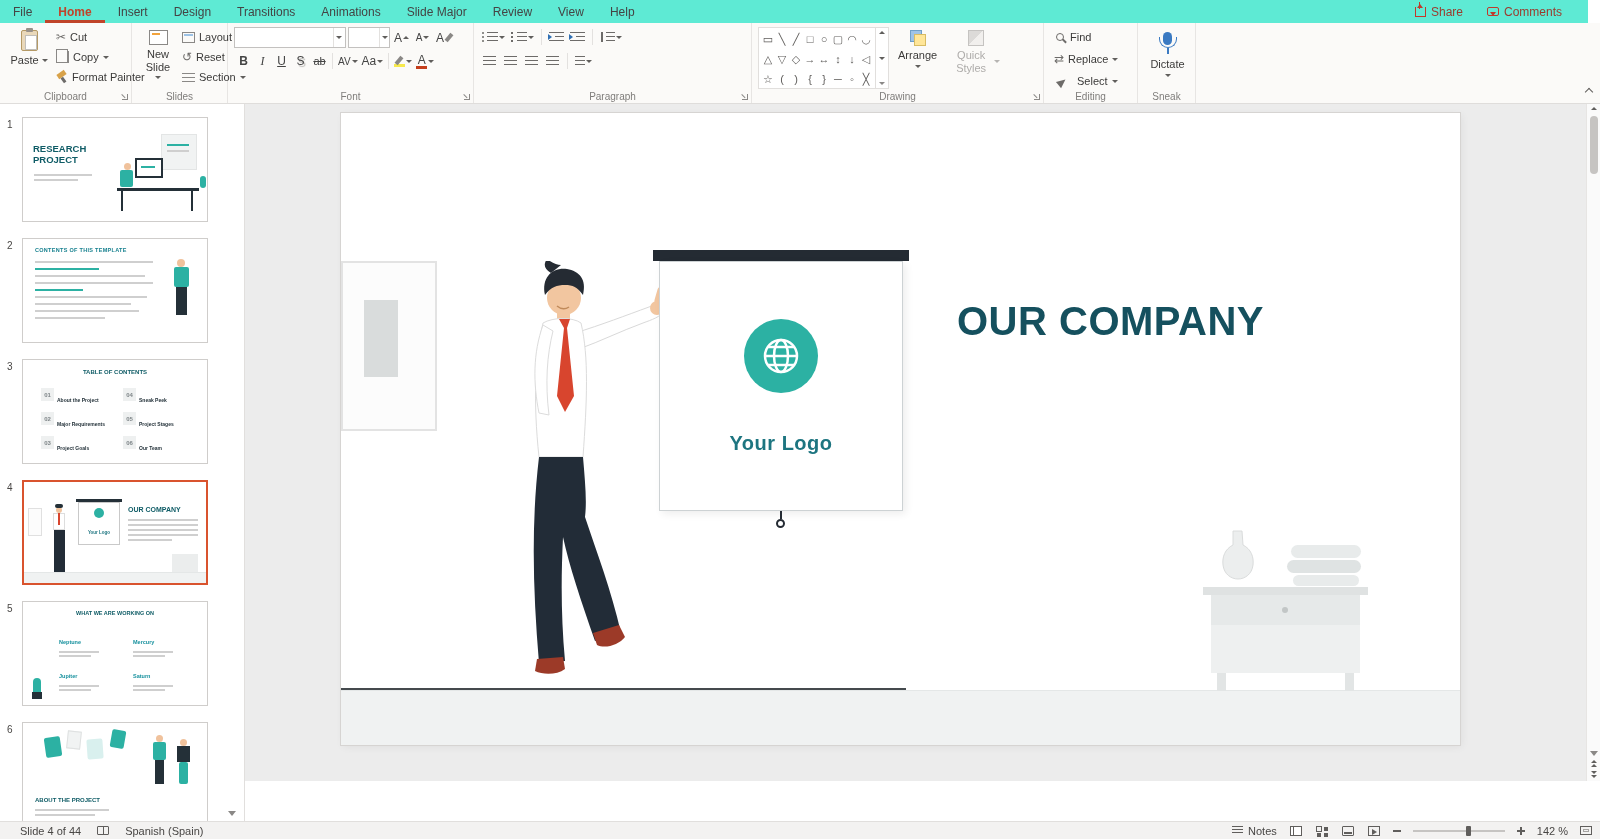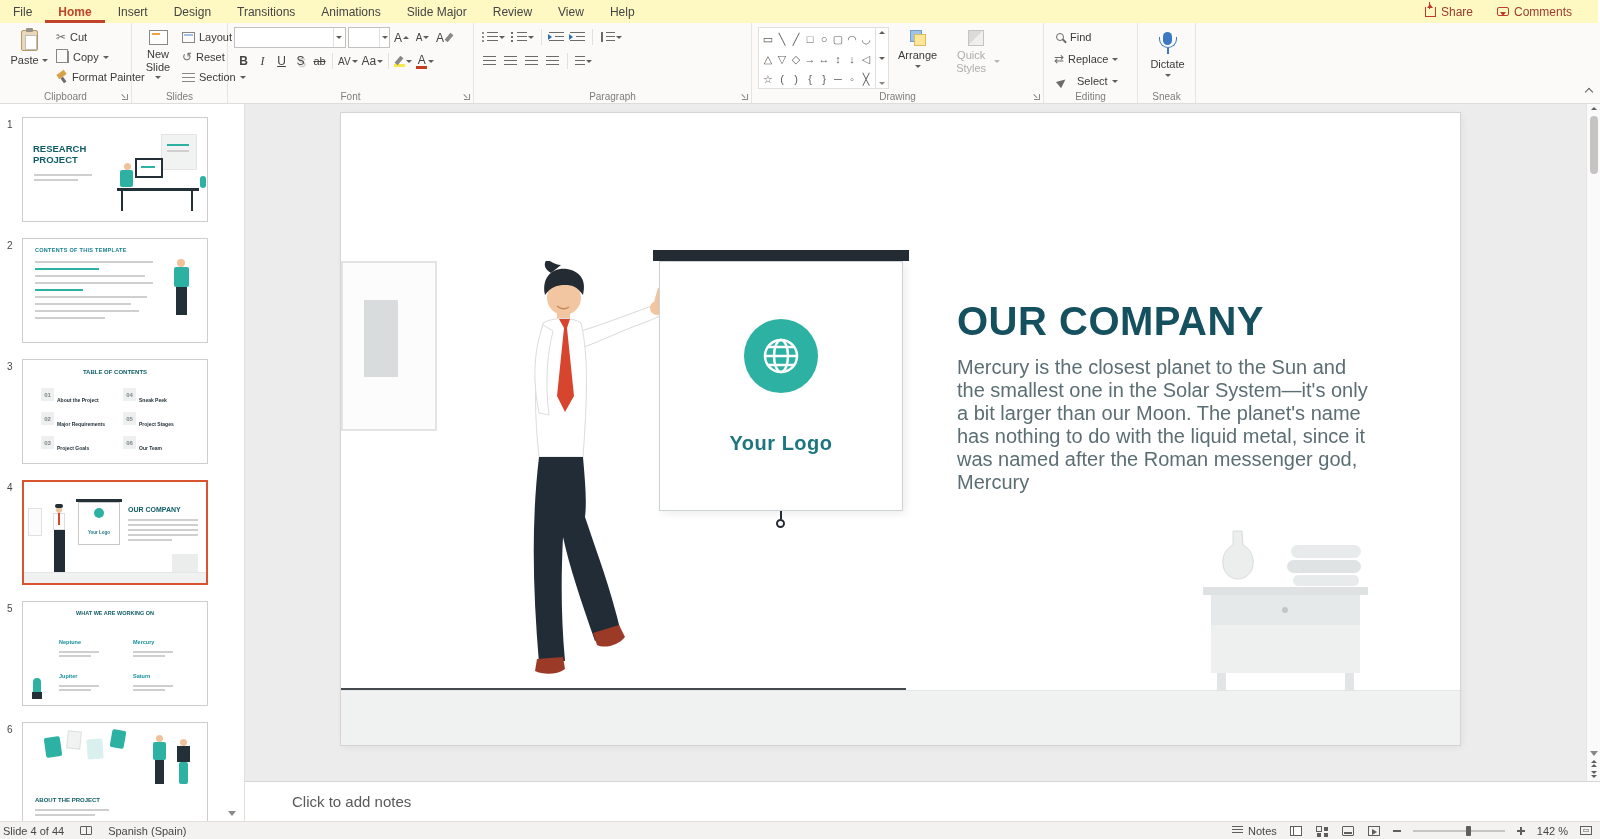--- a/index.html
+++ b/index.html
@@ -1,20 +1,20 @@
 <!DOCTYPE html>
 <html><head>
 <meta charset="utf-8">
 <style>
   *{box-sizing:border-box;margin:0;padding:0}
   html,body{background:#fff}
   #app{position:relative;width:1600px;height:839px;background:#fff;font-family:"Liberation Sans",sans-serif;color:#3b3a39;overflow:hidden}
 
   
-  .tabs-row{position:absolute;top:0;left:0;right:2px;height:23px;background:#fef9c3;display:flex;align-items:stretch;font-size:12px}
+  .tabs-row{position:absolute;top:0;left:0;right:12px;height:23px;background:#5eead4;display:flex;align-items:stretch;font-size:12px}
   .tab{padding:0 13px;display:flex;align-items:center;cursor:default;color:#444}
   .tab.active{color:#c0442a;font-weight:bold;box-shadow:inset 0 -3px 0 #c0442a}
   .tabs-right{margin-left:auto;display:flex;align-items:center;gap:24px;padding-right:26px}
   .tr-btn{display:flex;align-items:center;gap:5px;color:#9a3b2e;font-size:12px}
   .ic-share{width:11px;height:10px;border:1.5px solid #c0392b;border-top:none;position:relative}
   .ic-share::before{content:"";position:absolute;left:3px;top:-5px;width:1.5px;height:7px;background:#c0392b}
   .ic-share::after{content:"";position:absolute;left:1px;top:-6px;border:3px solid transparent;border-bottom:4px solid #c0392b}
   .ic-comment{width:12px;height:9px;border:1.5px solid #c0392b;border-radius:2px;position:relative}
   .ic-comment::after{content:"";position:absolute;left:2px;bottom:-4px;border:3px solid transparent;border-top:4px solid #c0392b}
 
@@ -147,21 +147,21 @@
   .screen-ring{position:absolute;left:435px;top:406px;width:9px;height:9px;border:2px solid #242b33;border-radius:50%}
   .globe-circle{position:absolute;left:84px;top:57px;width:74px;height:74px;border-radius:50%;background:#2cb1a3;display:flex;align-items:center;justify-content:center}
   .logo-text{position:absolute;left:0;right:0;top:170px;text-align:center;font-size:20px;font-weight:800;color:#1d7580;letter-spacing:.5px}
   .sl-title{position:absolute;left:616px;top:186px;font-size:40px;font-weight:800;color:#15505e;letter-spacing:.5px}
   .sl-body{position:absolute;left:616px;top:243px;width:412px;font-size:20px;line-height:23px;color:#5c6e73}
   .person{position:absolute;left:168px;top:148px}
   .furniture{position:absolute;left:862px;top:412px}
 
   
   .status{position:absolute;left:0;right:0;bottom:0;height:18px;background:#f3f2f1;border-top:1px solid #e1dfdd;display:flex;align-items:center;font-size:11px;color:#484644}
-  .st-left{display:flex;align-items:center;gap:16px;padding-left:3px}
+  .st-left{display:flex;align-items:center;gap:16px;padding-left:20px}
   .st-right{margin-left:auto;display:flex;align-items:center;gap:12px;padding-right:8px}
   .ic-book{width:12px;height:9px;border:1px solid #605e5c;border-radius:1px;position:relative}
   .ic-book::before{content:"";position:absolute;left:50%;top:0;bottom:0;width:1px;background:#605e5c}
   .ic-noteslines{width:11px;height:9px;background:repeating-linear-gradient(to bottom,#605e5c 0 1px,transparent 1px 3px)}
   .vw{width:14px;height:12px;display:inline-flex;align-items:center;justify-content:center}
   .vw-normal{width:12px;height:10px;border:1px solid #605e5c;position:relative;background:#fff}
   .vw-normal::before{content:"";position:absolute;left:2px;top:0;bottom:0;width:1px;background:#605e5c}
   .vw-sorter{width:12px;height:10px;position:relative}
   .vw-sorter::before{content:"";position:absolute;left:0;top:0;width:4px;height:4px;border:1px solid #605e5c;box-shadow:7px 0 0 -1px #605e5c,0 6px 0 -1px #605e5c,7px 6px 0 -1px #605e5c}
   .vw-read{width:12px;height:10px;border:1px solid #605e5c;border-radius:1px;position:relative}
@@ -640,21 +640,20 @@
                 <line x1="9" y1="13" x2="35" y2="13" stroke="#ffffff" stroke-width="2.5"></line>
                 <line x1="9" y1="31" x2="35" y2="31" stroke="#ffffff" stroke-width="2.5"></line>
               </svg>
             </div>
             <div class="logo-text">Your Logo</div>
           </div>
           <div class="screen-pull"></div>
           <div class="screen-ring"></div>
 
           <div class="sl-title">OUR COMPANY</div>
-          <div class="sl-body">Mercury is the closest planet to the Sun and the smallest one in the Solar System—it's only a bit larger than our Moon. The planet's name has nothing to do with the liquid metal, since it was named after the Roman messenger god, Mercury</div>
 
           <div class="furniture">
             <svg width="165" height="170" viewBox="0 0 165 170">
               <path d="M30,6 l9,0 l1,14 c8,4 11,12 10,20 c-1,9 -8,14 -15,14 c-7,0 -14,-5 -15,-14 c-1,-8 2,-16 10,-20 z" fill="#eceeee" stroke="#dadcdc"></path>
               <rect x="88" y="20" width="70" height="13" rx="6.5" fill="#e8ebeb"></rect>
               <rect x="84" y="35" width="74" height="13" rx="6.5" fill="#dfe3e3"></rect>
               <rect x="90" y="50" width="66" height="11" rx="5.5" fill="#e8ebeb"></rect>
               <rect x="0" y="62" width="165" height="8" fill="#dfe2e2"></rect>
               <rect x="8" y="70" width="149" height="78" fill="#eef0f0"></rect>
               <rect x="8" y="70" width="149" height="30" fill="#e6e9e9"></rect>
@@ -675,23 +674,20 @@
         <span style="display:flex;flex-direction:column;gap:1px">
             <span class="tri-u"></span>
             <span class="tri-u"></span>
           </span>
         <span style="display:flex;flex-direction:column;gap:1px">
             <span class="cd"></span>
             <span class="cd"></span>
           </span>
       </div>
 
-      <div class="notes-bar">
-        <div class="notes-text">Click to add notes</div>
-      </div>
     </div>
   </div>
 
   <div class="status">
     <div class="st-left">
       <span>Slide 4 of 44</span>
       <span class="ic-book"></span>
       <span>Spanish (Spain)</span>
     </div>
     <div class="st-right">

